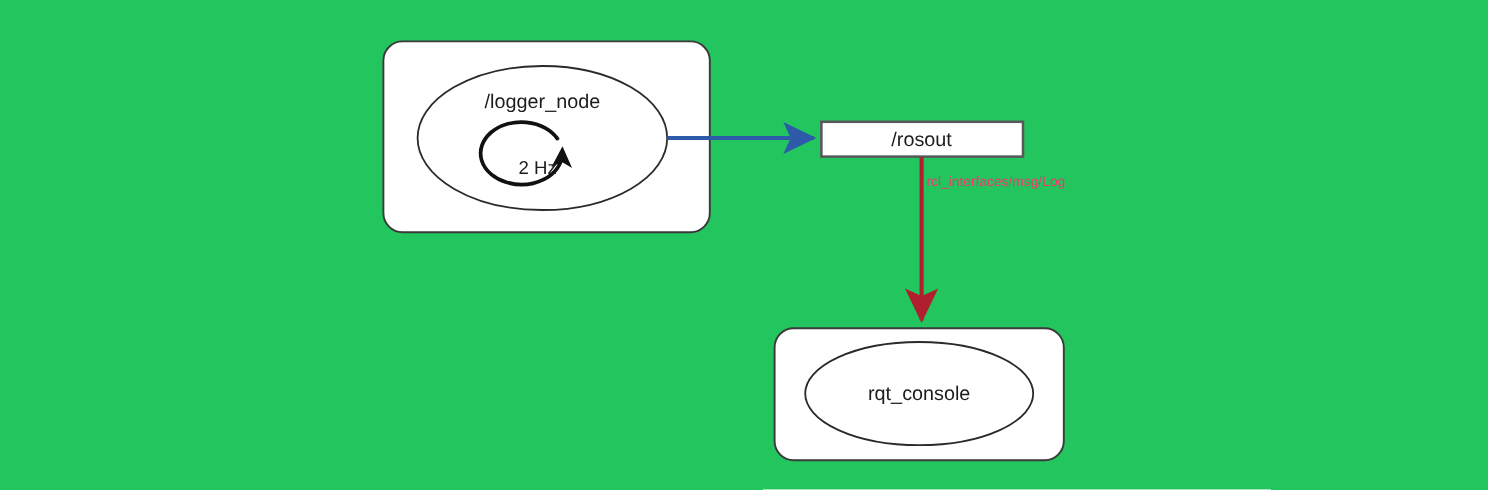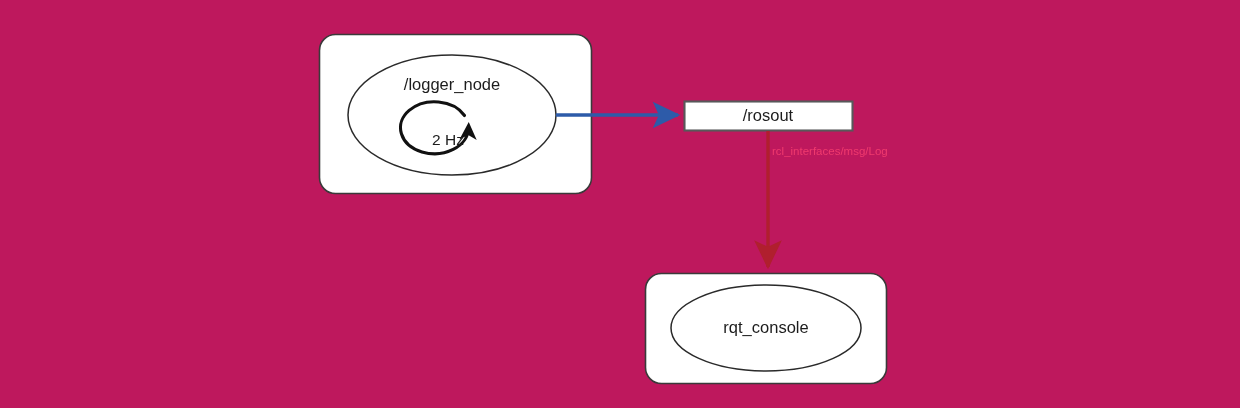--- a/index.html
+++ b/index.html
@@ -10,21 +10,21 @@
   body {
     width: 1240px;
     height: 408px;
     overflow: hidden;
     font-family: "Liberation Sans", sans-serif;
   }
   #graph-canvas {
     position: relative;
     width: 1240px;
     height: 408px;
-    background: #be185d;
+    background: #22c55e;
   }
   #graph-svg {
     position: absolute;
     top: 0;
     left: 0;
     width: 1240px;
     height: 408px;
     display: block;
   }
   .node-label {

